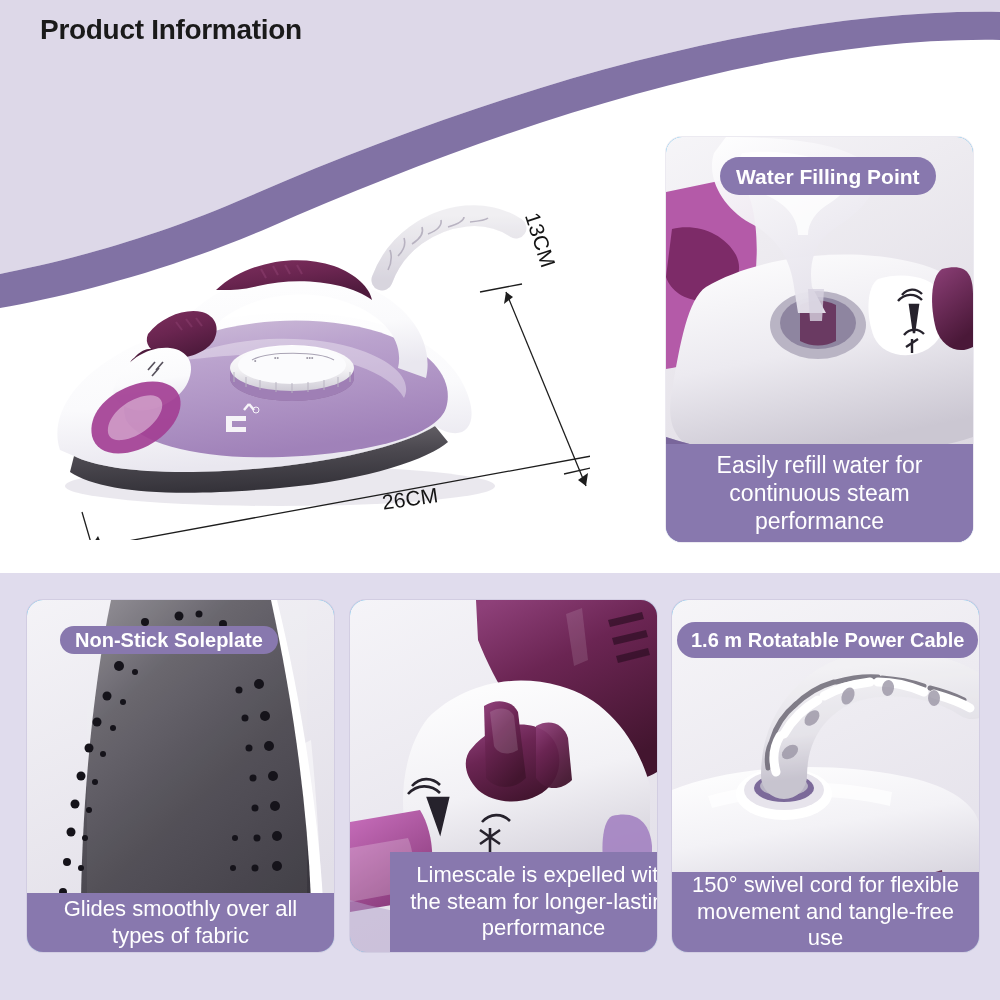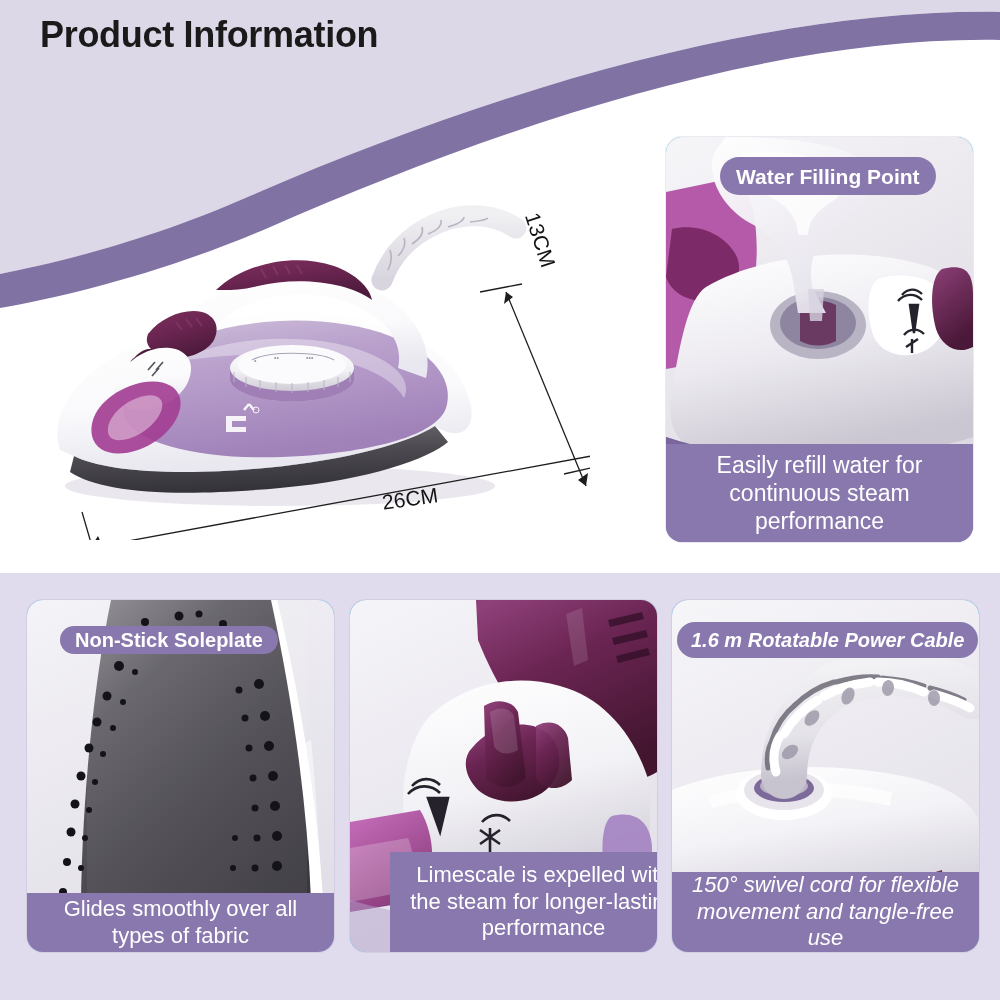--- a/index.html
+++ b/index.html
@@ -10,21 +10,21 @@
     overflow: hidden;
   }
   .page { position: relative; width: 1000px; height: 1000px; background: #fff; }
 
   
   .hero { position: absolute; left: 0; top: 0; width: 1000px; height: 573px; background: #fff; overflow: hidden; }
   .hero-bg { position: absolute; left: 0; top: 0; width: 1000px; height: 573px; }
 
   .title {
     position: absolute; left: 40px; top: 14px;
-    font-size: 36px; font-weight: bold; color: #1a1a1a;
+    font-size: 28px; font-weight: bold; color: #1a1a1a;
     letter-spacing: -0.3px; white-space: nowrap;
   }
 
   
   .iron-wrap { position: absolute; left: 30px; top: 120px; width: 560px; height: 420px; }
 
   
   .dim { position: absolute; font-size: 21px; color: #141414; white-space: nowrap; font-family: "Liberation Sans", sans-serif; }
   .dim-13 { left: 512px; top: 228px; transform: rotate(72deg); transform-origin: center; }
   .dim-26 { left: 382px; top: 487px; transform: rotate(-8deg); transform-origin: center; }
@@ -59,21 +59,21 @@
 
   
   #card-soleplate { left: 27px; top: 600px; width: 307px; height: 352px; }
   #card-soleplate .badge { left: 33px; top: 26px; height: 28px; padding: 0 15px; font-size: 20px; }
   #card-soleplate .caption { height: 59px; font-size: 22px; }
 
   #card-antiscale { left: 350px; top: 600px; width: 307px; height: 352px; }
   #card-antiscale .badge { left: 18px; top: 24px; height: 36px; padding: 0 15px; font-size: 20px; }
   #card-antiscale .caption { height: 100px; font-size: 22px; margin-left: 40px; }
 
-  #card-cable { left: 672px; top: 600px; width: 307px; height: 352px; font-style: italic; }
+  #card-cable { left: 672px; top: 600px; width: 307px; height: 352px; }
   #card-cable .badge { left: 5px; top: 22px; height: 36px; padding: 0 14px; font-size: 20px; }
   #card-cable .caption { height: 80px; font-size: 22px; }
 
   .svgfill { display: block; width: 100%; height: 100%; }
 </style>
 </head>
 <body>
 
 <div class="page">
 

